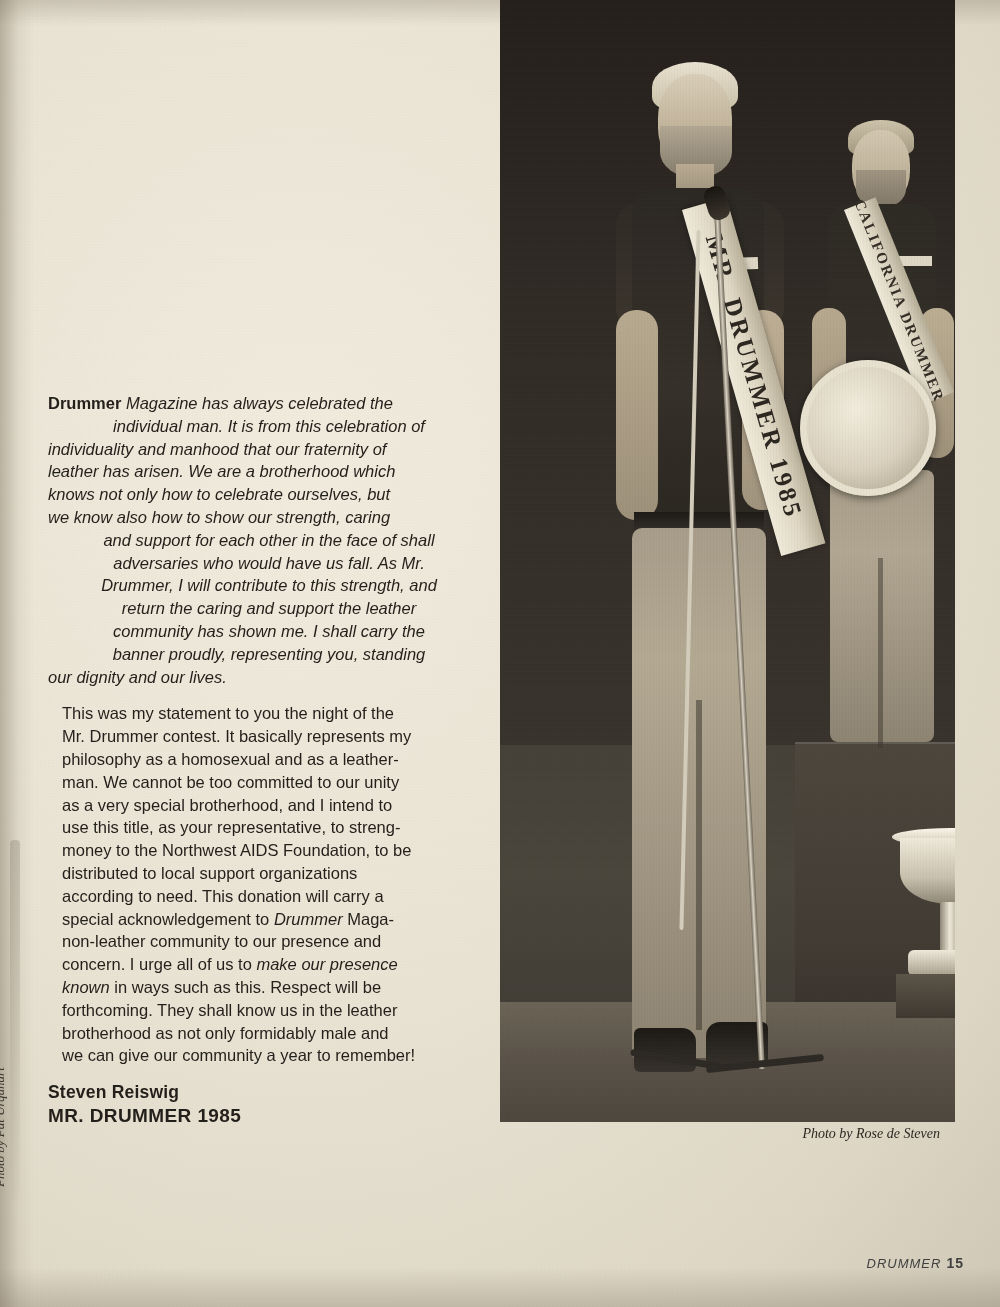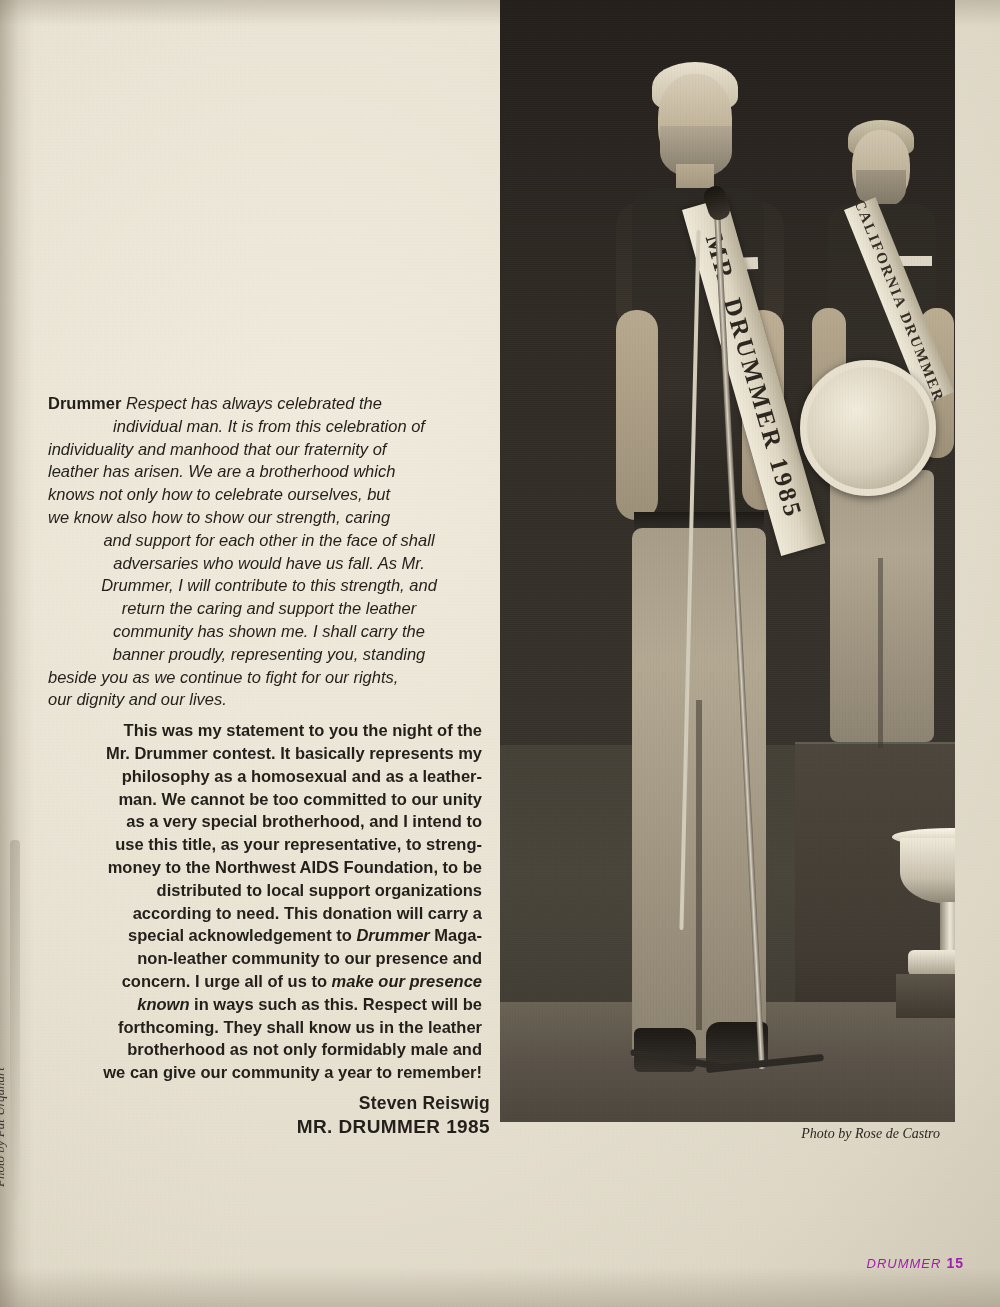--- a/index.html
+++ b/index.html
@@ -353,29 +353,27 @@
     font-style: normal;
     font-weight: bold;
   }
   .lede .l {
     display: block;
     white-space: nowrap;
   }
   .lede .c { text-align: center; }
   .lede .r { text-align: left; }
   .body-para {
-    margin: 8px;
-    text-align: right;
-    font-weight: bold;
+    margin: 14px;
+    text-align: left;
   }
   .body-para .l { display: block; white-space: nowrap; }
   .body-para em { font-style: italic; }
   .signoff {
     margin-top: 2px;
-    text-align: right;
     font-weight: bold;
     font-size: 17.5px;
     line-height: 23px;
     letter-spacing: .2px;
   }
   .signoff .title {
     font-size: 19px;
     letter-spacing: .4px;
   }
 
@@ -394,21 +392,21 @@
     white-space: nowrap;
   }
 
   .folio {
     position: absolute;
     right: 36px;
     bottom: 36px;
     font-family: "Liberation Sans", sans-serif;
     font-size: 13px;
     letter-spacing: 1px;
-    color: #a21caf;
+    color: #404040;
   }
   .folio .mag { font-style: italic; }
   .folio .num { font-weight: bold; font-style: normal; margin-left: 5px; font-size: 14px; }
 
   .spine-marks {
     position: absolute;
     left: 10px; top: 840px; width: 10px; height: 360px;
     background: linear-gradient(180deg, rgba(90,80,64,.22), rgba(90,80,64,.02));
     border-radius: 4px;
   }
@@ -480,38 +478,37 @@
         <div class="trophy-bowl"></div>
         <div class="trophy-stem"></div>
         <div class="trophy-base"></div>
         <div class="trophy-plinth"></div>
       </div>
 
       <div class="photo-grain"></div>
     </div>
   </div>
 
-  <div class="photo-caption">Photo by Rose de Castro</div>
+  <div class="photo-caption">Photo by Rose de Steven</div>
 
   <div class="article">
 
     <p class="lede">
-      <span class="l"><span class="bold-name">Drummer</span> <span>Respect has always celebrated the</span></span>
+      <span class="l"><span class="bold-name">Drummer</span> <span>Magazine has always celebrated the</span></span>
       <span class="l c">individual man. It is from this celebration of</span>
       <span class="l">individuality and manhood that our fraternity of</span>
       <span class="l">leather has arisen. We are a brotherhood which</span>
       <span class="l">knows not only how to celebrate ourselves, but</span>
       <span class="l">we know also how to show our strength, caring</span>
       <span class="l c">and support for each other in the face of shall</span>
       <span class="l c">adversaries who would have us fall. As Mr.</span>
       <span class="l c">Drummer, I will contribute to this strength, and</span>
       <span class="l c">return the caring and support the leather</span>
       <span class="l c">community has shown me. I shall carry the</span>
       <span class="l c">banner proudly, representing you, standing</span>
-      <span class="l">beside you as we continue to fight for our rights,</span>
       <span class="l r">our dignity and our lives.</span>
     </p>
 
     <p class="body-para">
       <span class="l">This was my statement to you the night of the</span>
       <span class="l">Mr. Drummer contest. It basically represents my</span>
       <span class="l">philosophy as a homosexual and as a leather-</span>
       <span class="l">man. We cannot be too committed to our unity</span>
       <span class="l">as a very special brotherhood, and I intend to</span>
       <span class="l">use this title, as your representative, to streng-</span>

